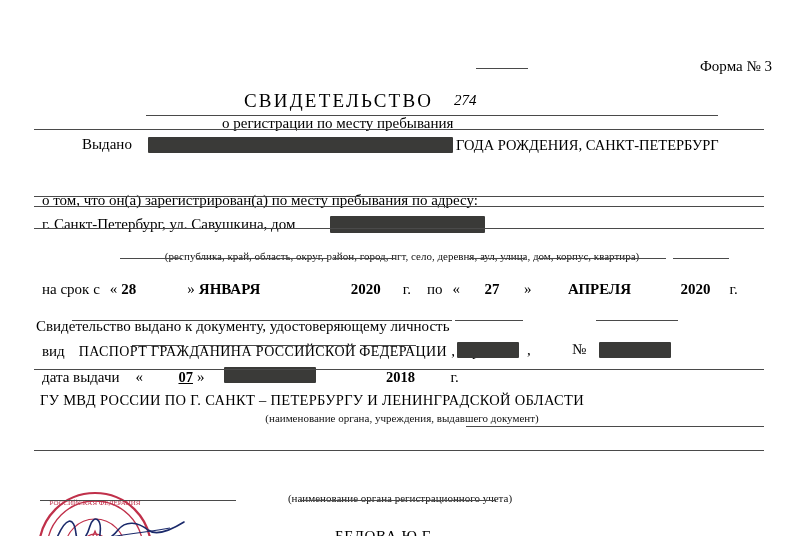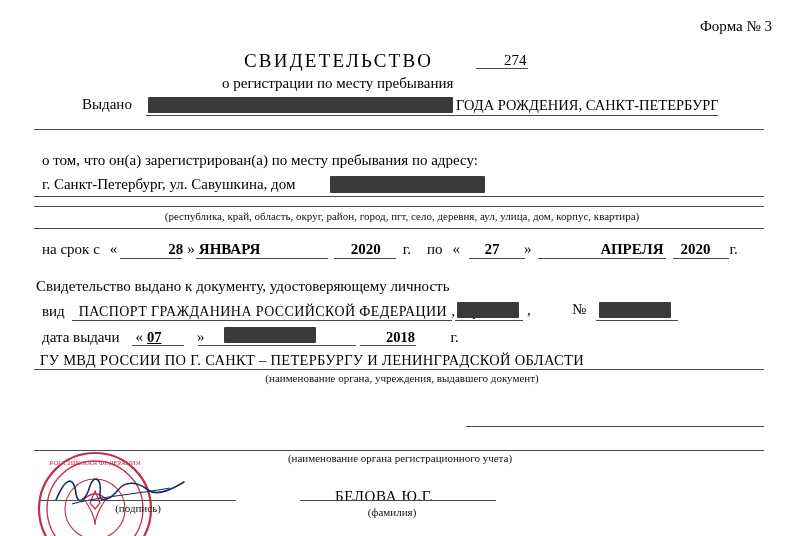--- a/index.html
+++ b/index.html
@@ -11,21 +11,21 @@
     font-family: "Liberation Serif", serif;
     color: #000000;
   }
   #page {
     position: relative;
     width: 800px;
     height: 536px;
     background: #ffffff;
     overflow: hidden;
   }
-  .abs { position: absolute; }
+  .abs { position: absolute; margin-top: 40px; }
   .redact {
     background: #3a3a38;
     display: inline-block;
     vertical-align: middle;
     height: 15px;
     border-radius: 1px;
   }
   .line {
     position: absolute;
     height: 1px;
@@ -38,22 +38,23 @@
   }
   .title {
     top: 50px;
     left: 244px;
     font-size: 19px;
     letter-spacing: 2.2px;
     font-weight: normal;
   }
   .title-num {
     top: 52px;
-    left: 504px;
+    left: 454px;
     font-size: 15px;
+    font-style: italic;
   }
   .subtitle {
     top: 75px;
     left: 222px;
     font-size: 15px;
   }
   .lbl { font-size: 15px; }
   .small-caption {
     font-size: 11px;
     color: #111;
@@ -126,30 +127,30 @@
   <div class="abs redact addr-redact"></div>
   <div class="line" style="top:196px; left:34px; width:730px;"></div>
   <div class="line" style="top:206px; left:34px; width:730px;"></div>
 
   <div class="abs small-caption cap2">(республика, край, область, округ, район, город, пгт, село, деревня, аул, улица, дом, корпус, квартира)</div>
   <div class="line" style="top:228px; left:34px; width:730px;"></div>
 
   <div class="abs term-row">
     <span>на срок с</span>
     <span style="margin-left:6px;">«</span>
-    <span class="bold-date" style="display:inline-block; width:62px; text-align:right;">28</span>
+    <span class="bold-date" style="display:inline-block; width:62px; text-align:left;">28</span>
     <span>»</span>
     <span class="bold-date" style="display:inline-block; width:132px; ">ЯНВАРЯ</span>
     <span class="bold-date" style="display:inline-block; width:62px; text-align:center;">2020</span>
     <span style="margin-left:2px;">г.</span>
     <span style="margin-left:12px;">по</span>
     <span style="margin-left:6px;">«</span>
     <span class="bold-date" style="display:inline-block; width:56px; text-align:center;">27</span>
     <span>»</span>
-    <span class="bold-date" style="display:inline-block; width:128px; text-align:right;">АПРЕЛЯ</span>
+    <span class="bold-date" style="display:inline-block; width:128px; text-align:center;">АПРЕЛЯ</span>
     <span class="bold-date" style="display:inline-block; width:56px; text-align:center;">2020</span>
     <span style="margin-left:2px;">г.</span>
   </div>
 
   <div class="line" style="top:258px; left:120px; width:62px;"></div>
   <div class="line" style="top:258px; left:196px; width:132px;"></div>
   <div class="line" style="top:258px; left:334px; width:62px;"></div>
   <div class="line" style="top:258px; left:469px; width:56px;"></div>
   <div class="line" style="top:258px; left:538px; width:128px;"></div>
   <div class="line" style="top:258px; left:673px; width:56px;"></div>
@@ -165,21 +166,21 @@
   <div class="abs lbl" style="top:302px; left:527px;">,</div>
   <div class="abs lbl" style="top:301px; left:572px;">№</div>
   <div class="abs redact num-redact"></div>
   <div class="line" style="top:320px; left:72px; width:380px;"></div>
   <div class="line" style="top:320px; left:455px; width:68px;"></div>
   <div class="line" style="top:320px; left:596px; width:82px;"></div>
 
   <div class="abs date-row">
     <span class="lbl">дата выдачи</span>
     <span class="lbl" style="margin-left:12px;">«</span>
-    <span class="bold-date" style="display:inline-block; width:46px; text-align:left;text-decoration:underline;">07</span>
+    <span class="bold-date" style="display:inline-block; width:46px; text-align:right;text-decoration:underline;">07</span>
     <span class="lbl">»</span>
     <span class="bold-date" style="display:inline-block; width:160px;">&nbsp;</span>
     <span class="bold-date" style="display:inline-block; width:56px; text-align:center;">2018</span>
     <span class="lbl" style="margin-left:18px;">г.</span>
   </div>
   <div class="abs redact date-redact"></div>
   <div class="line" style="top:345px; left:132px; width:52px;"></div>
   <div class="line" style="top:345px; left:198px; width:158px;"></div>
   <div class="line" style="top:345px; left:360px; width:56px;"></div>
 

